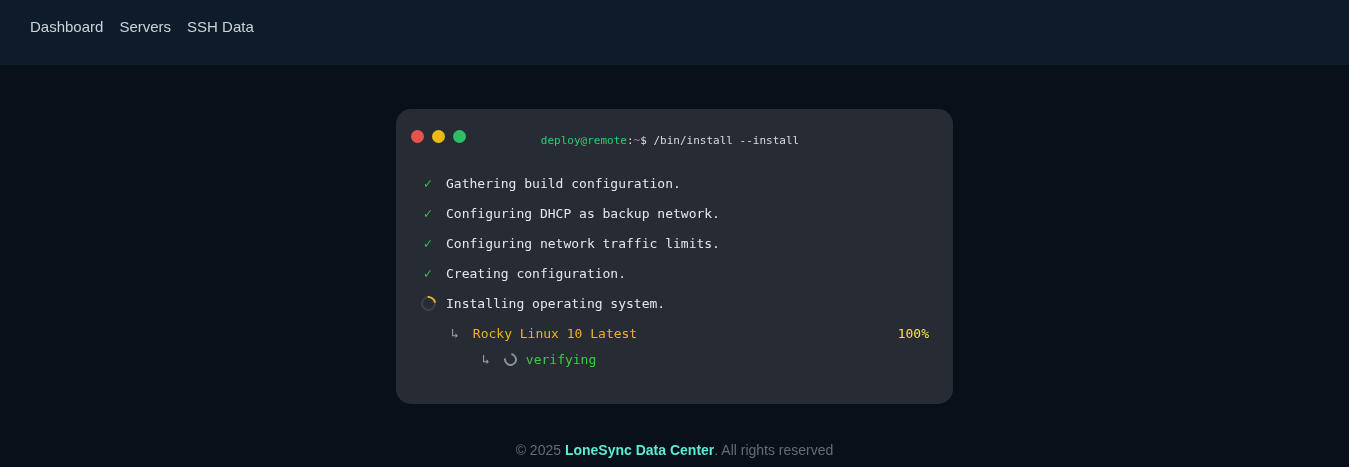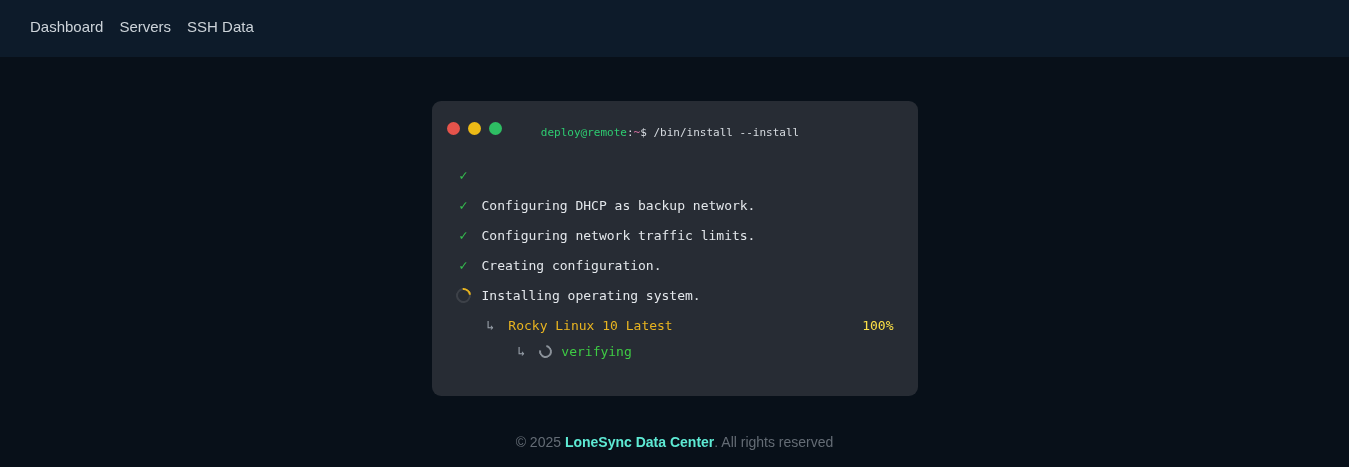--- a/index.html
+++ b/index.html
@@ -4,21 +4,21 @@
 <style>
   * { margin: 0; padding: 0; box-sizing: border-box; }
   html, body { width: 1349px; height: 467px; overflow: hidden; }
   body {
     background: #081019;
     font-family: "Liberation Sans", sans-serif;
   }
 
   
   .navbar {
-    height: 57px;
+    height: 65px;
     background: #0d1b2a;
     display: flex;
     justify-content: space-between;
     align-items: flex-start;
     padding: 14px 26px 0 30px;
   }
   .nav-left { display: flex; gap: 16px; }
   .nav-link {
     color: #ccd3d9;
     font-size: 15px;
@@ -44,23 +44,23 @@
     border-right: 4.5px solid transparent;
     border-top: 5px solid #ccd3d9;
     margin-left: 7px;
     margin-top: 2px;
   }
 
   
   .main-area { display: flex; justify-content: center; }
   .terminal-card {
     margin-top: 44px;
-    width: 486px;
+    width: 557px;
     background: #272c34;
-    border-radius: 9px;
+    border-radius: 15px;
   }
   .term-header {
     position: relative;
     padding: 18px 24px 0 15px;
     height: 31px;
   }
   .window-dots {
     position: absolute;
     left: 15px; top: 21px;
     display: flex;
@@ -162,20 +162,21 @@
         <span class="dot yellow"></span>
         <span class="dot green"></span>
       </div>
       <div class="term-title"><span class="c-user">deploy@remote</span><span class="c-dim">:</span><span class="c-path">~</span><span class="c-cmd">$ /bin/install --install</span></div>
     </div>
 
     <div class="term-body">
 
       <div class="row step">
         <span class="icon-slot"><span class="check">✓</span></span>
+        <span>Gathering build configuration.</span>
       </div>
 
       <div class="row step">
         <span class="icon-slot"><span class="check">✓</span></span>
         <span>Configuring DHCP as backup network.</span>
       </div>
 
       <div class="row step">
         <span class="icon-slot"><span class="check">✓</span></span>
         <span>Configuring network traffic limits.</span>

